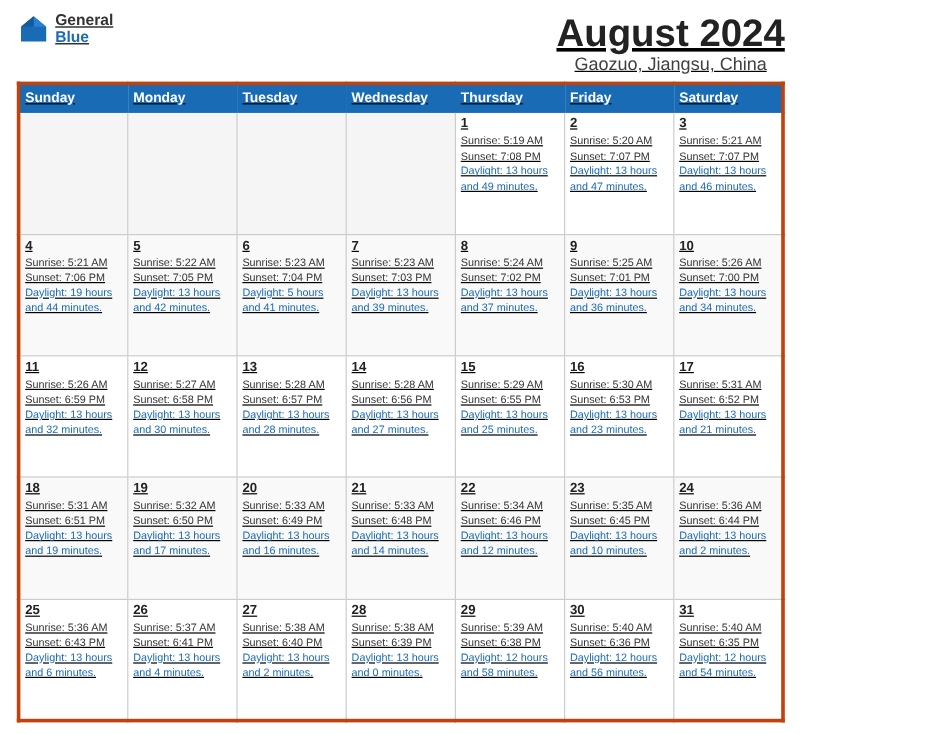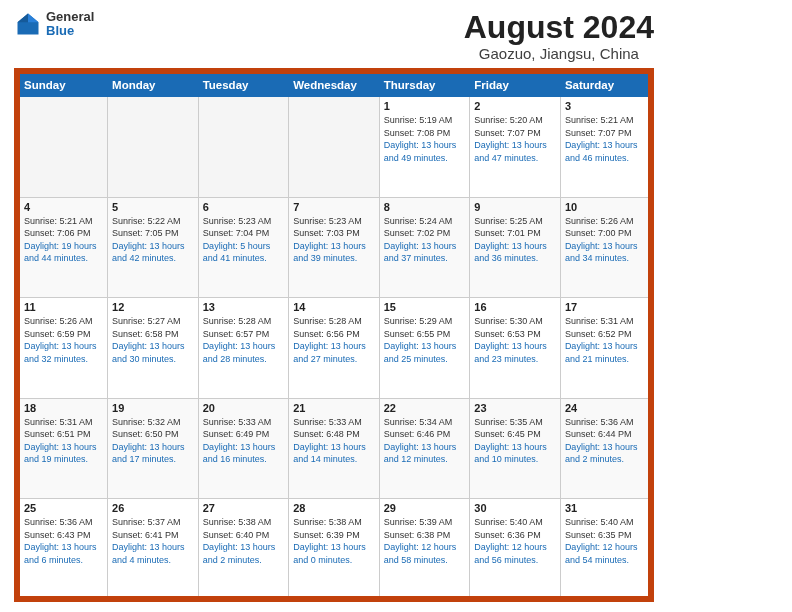--- a/index.html
+++ b/index.html
@@ -9,20 +9,21 @@
       width: 792px;
       height: 612px;
       overflow: hidden;
     }
     .page {
       width: 668px;
       height: 612px;
       padding: 10px 14px 10px 14px;
       display: flex;
       flex-direction: column;
+      text-decoration: underline;
     }
     .header {
       display: flex;
       justify-content: space-between;
       align-items: flex-start;
       margin-bottom: 6px;
     }
     .logo {
       display: flex;
       align-items: center;
@@ -50,21 +51,21 @@
       color: #222;
       line-height: 1.1;
     }
     .title-block h2 {
       font-size: 15px;
       font-weight: normal;
       color: #404040;
     }
     .calendar {
       flex: 1;
-      border: 6px solid #c2410c;
+      border: 3px solid #c2410c;
       border-collapse: collapse;
       width: 100%;
       table-layout: fixed;
     }
     .calendar thead tr th {
       background: #1a6bb5;
       color: #fff;
       font-size: 11.5px;
       font-weight: bold;
       padding: 5px 4px;

